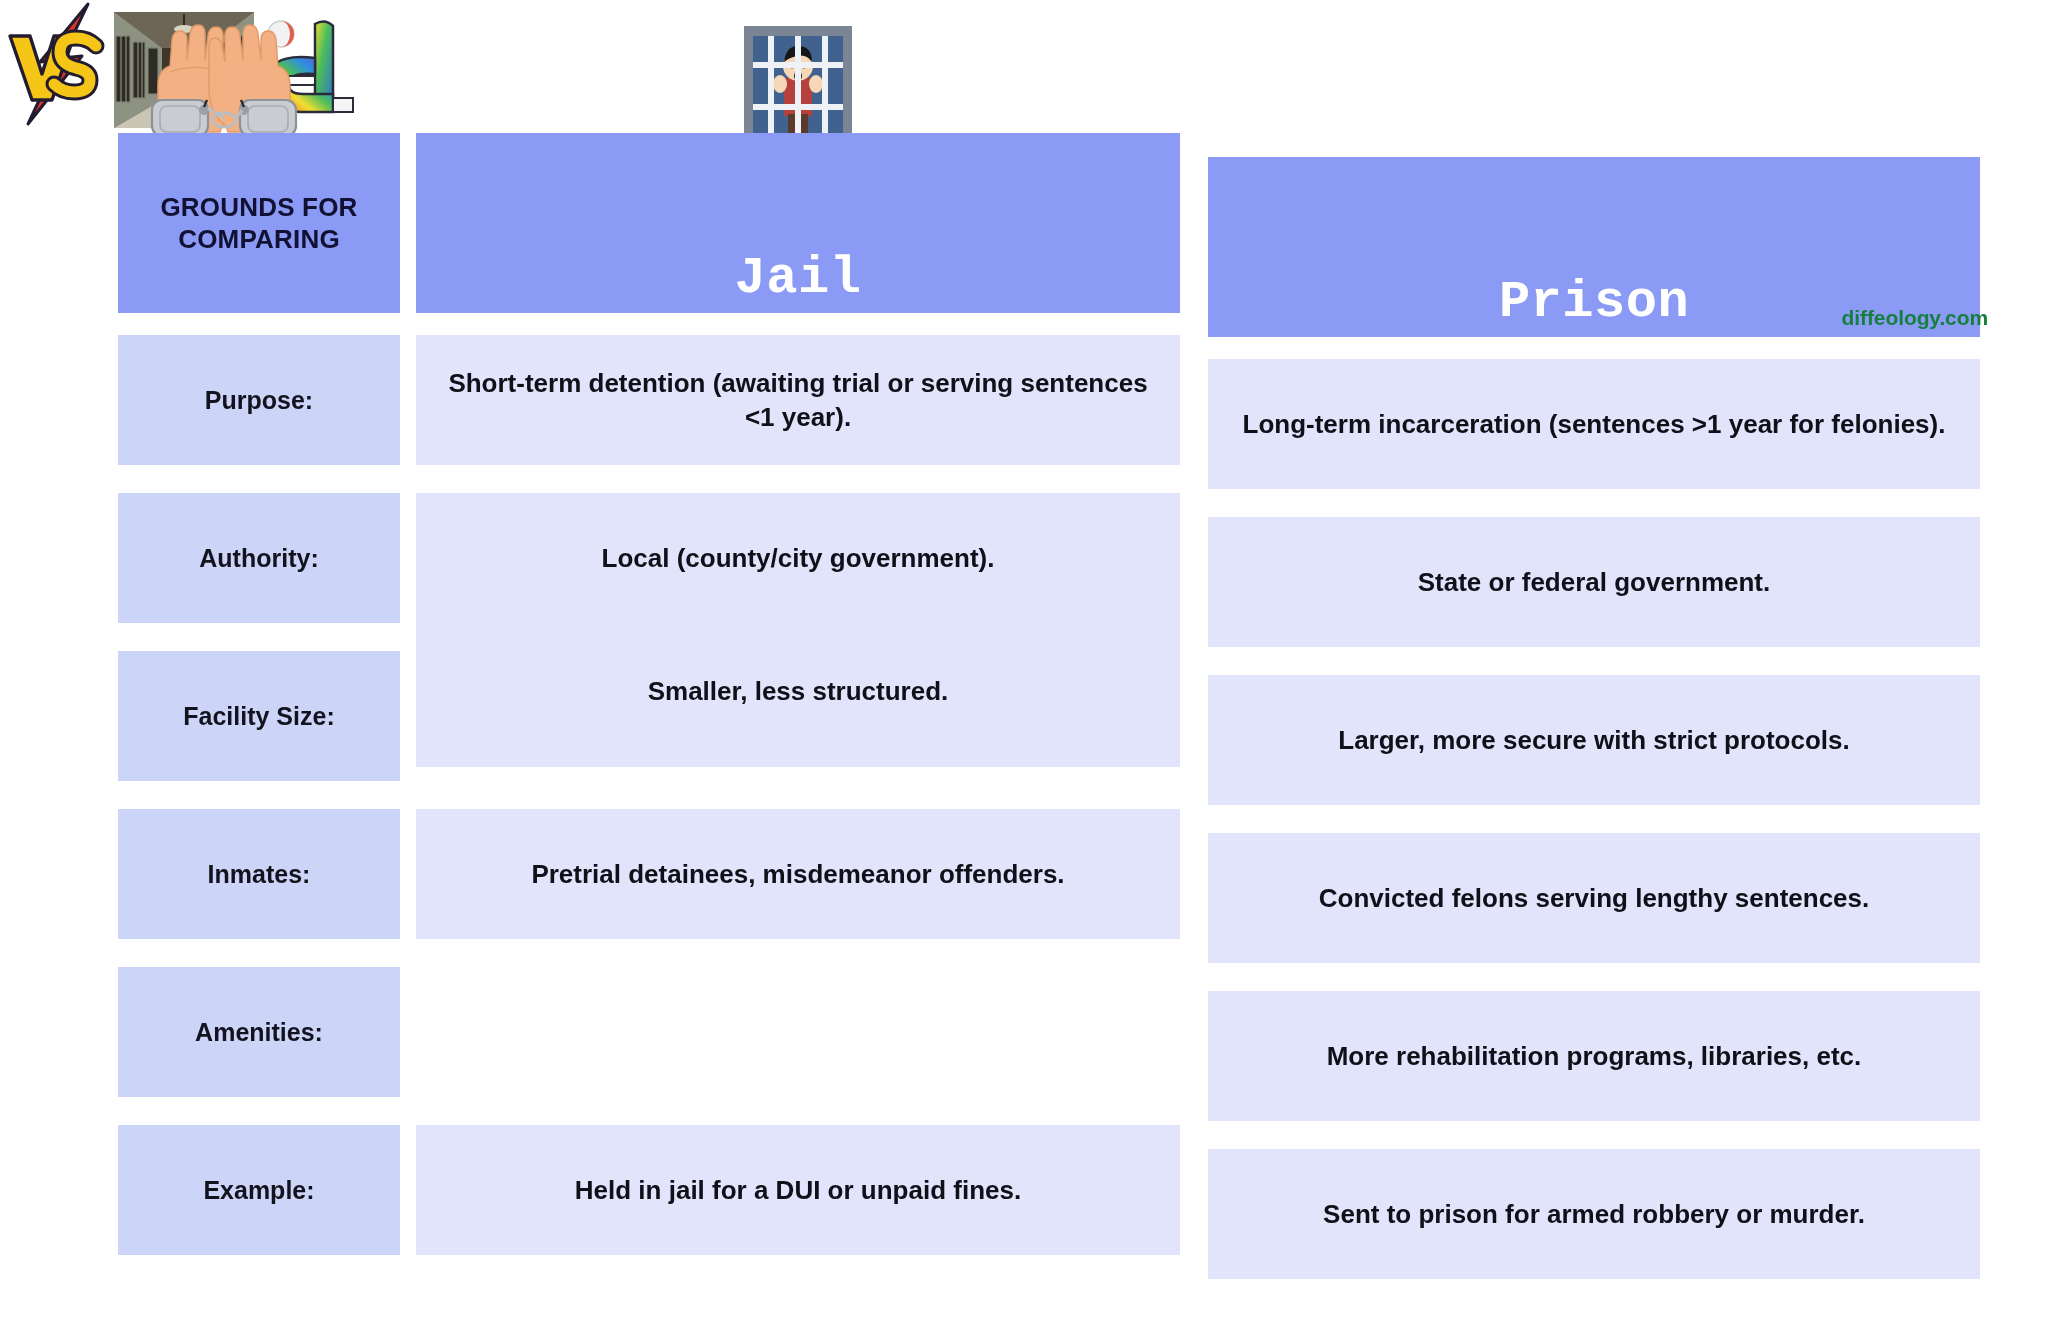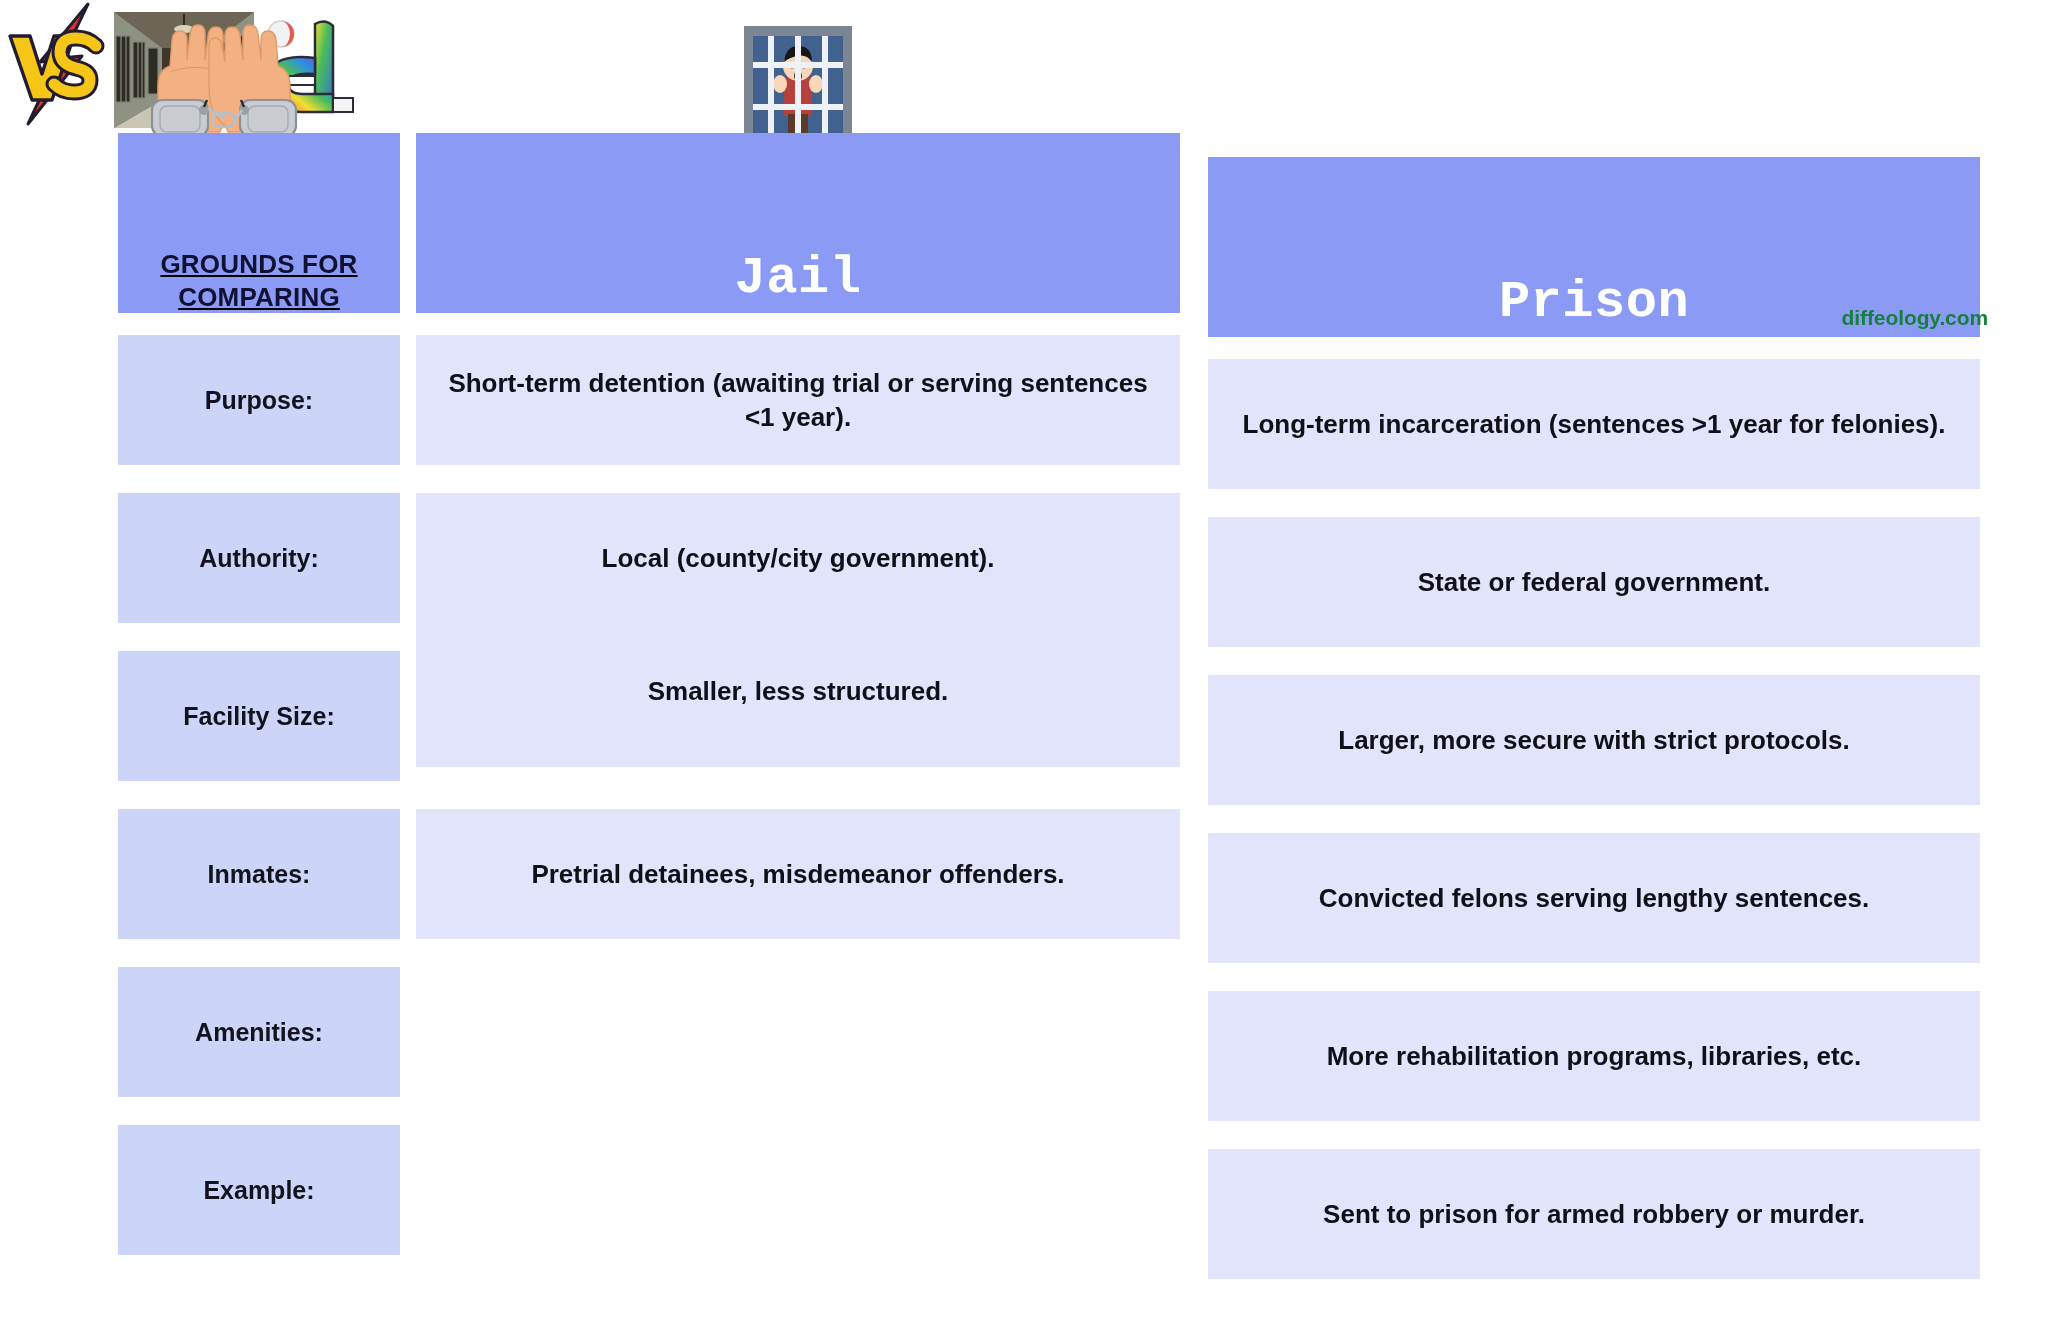--- a/index.html
+++ b/index.html
@@ -26,24 +26,23 @@
 
   
   .hdr {
     position: absolute;
     top: 133px;
     height: 180px;
     background: #8b9af5;
   }
   .hdr-label {
     display: flex;
-    align-items: flex-end;
+    align-items: center;
     justify-content: center;
     text-align: center;
-    text-decoration: underline;
   }
   .hdr-label-text {
     color: #111133;
     font-size: 26px;
     font-weight: bold;
     line-height: 1.25;
     letter-spacing: .2px;
   }
   .hdr-title {
     display: flex;
@@ -343,17 +342,20 @@
     <span class="txt">Amenities:</span>
   </div>
   <div class="cell cell-value col-prison" style="top:967px;height:130px;">
     <span class="txt">More rehabilitation programs, libraries, etc.</span>
   </div>
 
   
   <div class="cell cell-label col-label" style="top:1125px;height:130px;">
     <span class="txt">Example:</span>
   </div>
+  <div class="cell cell-value col-jail" style="top:1125px;height:130px;">
+    <span class="txt">Held in jail for a DUI or unpaid fines.</span>
+  </div>
   <div class="cell cell-value col-prison" style="top:1125px;height:130px;">
     <span class="txt">Sent to prison for armed robbery or murder.</span>
   </div>
 
 </div>
 
 </body></html>

